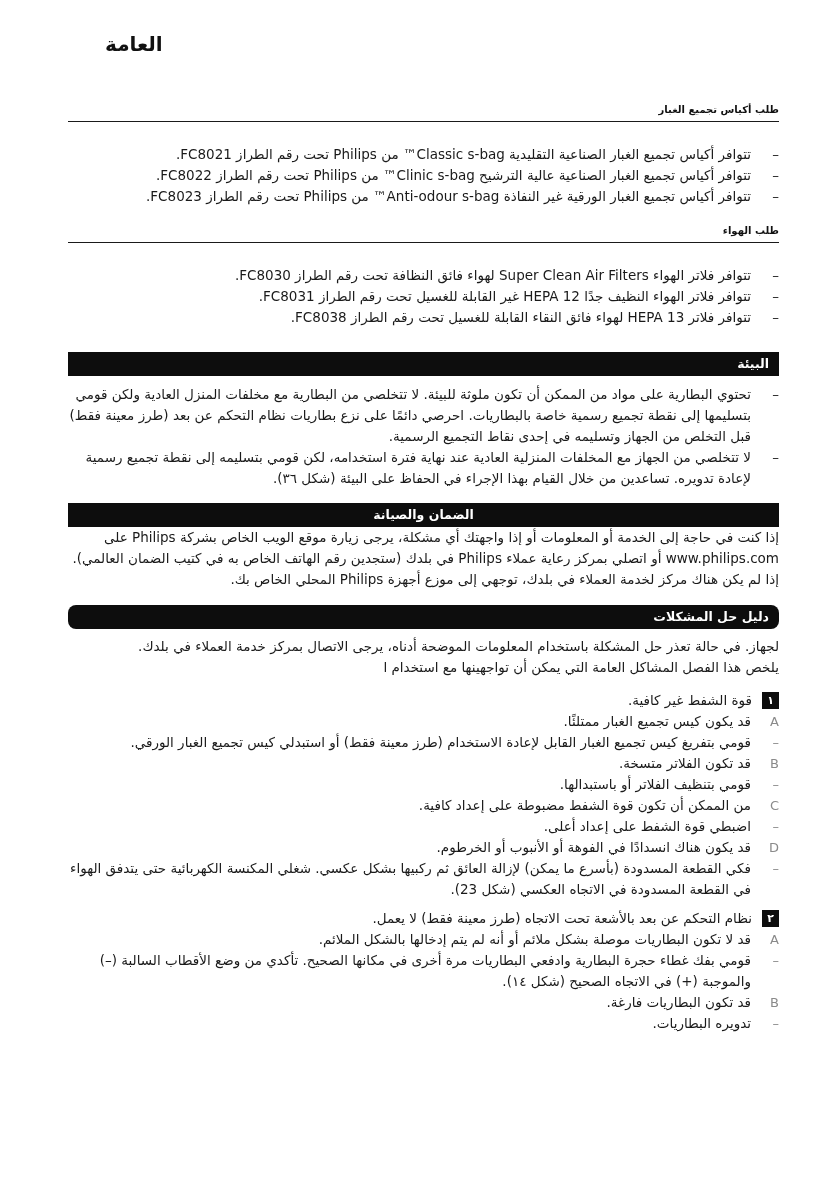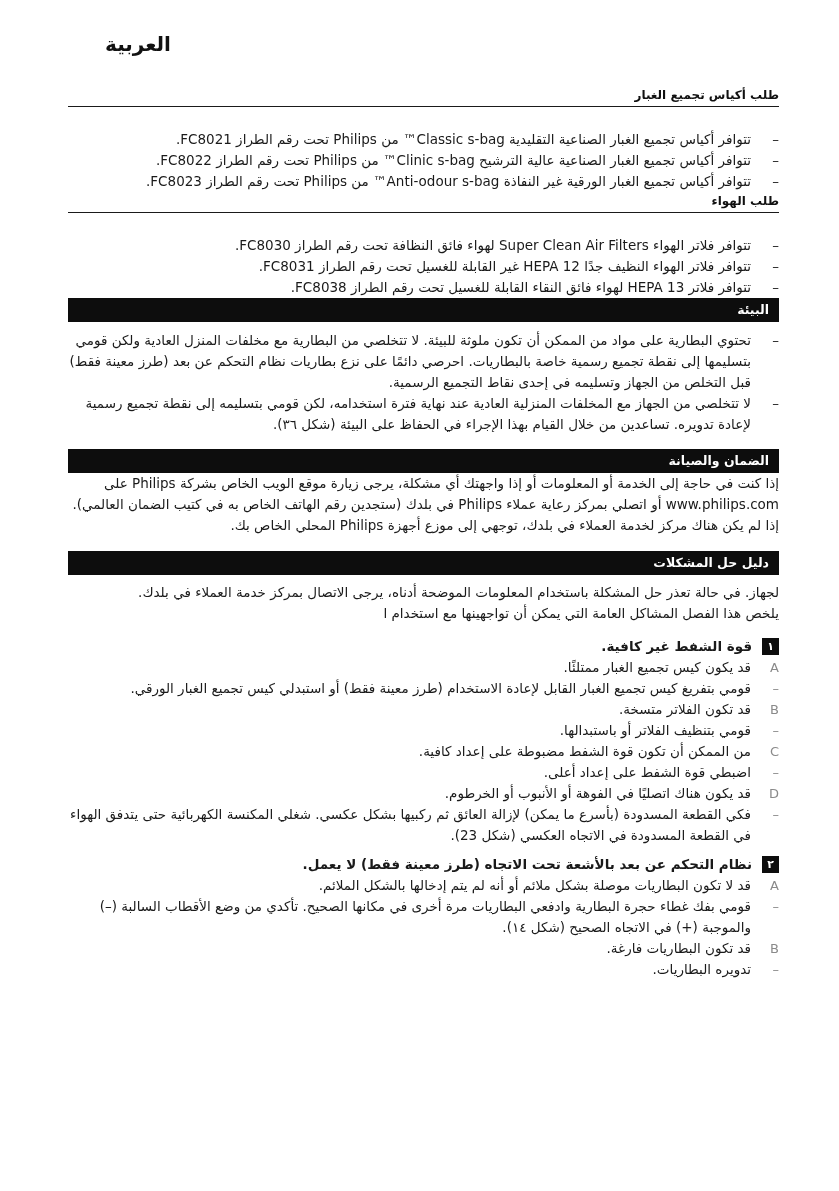--- a/index.html
+++ b/index.html
@@ -17,71 +17,71 @@
     font-size:20px; font-weight:bold; color:#111;
     direction:rtl;
   }
   .content {
     position:absolute; top:0; left:68px; right:60px;
     direction:rtl; text-align:right;
     padding-top:86px;
     font-size:13.5px; line-height:21px;
   }
   .sub-heading {
-    font-size:12px; font-weight:bold; line-height:18px; color:#111;
+    font-size:10px; font-weight:bold; line-height:18px; color:#111;margin-top:15px;
   }
   .rule {
     border:none; border-top:1.5px solid #1a1a1a; margin:2px 0 0 0;
   }
   .bullet-list { margin-top:22px; }
   .bullet-list.tight { margin-top:22px; }
   .bullet {
     display:flex; align-items:flex-start;
   }
   .bullet .marker {
     width:28px; flex:0 0 28px; color:#333;
   }
   .bullet .btext { flex:1; }
   .bar {
-    margin-top:0;
+    margin-top:24px;
     background:#0d0d0d; color:#ffffff;
     height:24px; line-height:24px;
     font-size:12.5px; font-weight:bold;
     padding:0 10px;
   }
-  .bar.mt14 { margin-top:14px; }
-  .bar.mt15 { margin-top:15px; }
+  .bar.mt14 { margin-top:14px;text-align:center; }
+  .bar.mt15 { margin-top:15px;border-radius:8px; }
   .env-list { margin-top:8px; }
   .paragraph { }
   .intro { margin-top:7px; }
   .problem { margin-top:12px; }
   .problem.second { margin-top:8px; }
   .problem-head {
     display:flex; align-items:center;
   }
   .num-badge {
     flex:0 0 17px; width:17px; height:17px;
     background:#0d0d0d; color:#ffffff;
     font-size:11px; line-height:17px; text-align:center;
     margin-left:10px; font-weight:bold;
   }
-  .problem-title { font-weight:bold; }
+  .problem-title { font-weight:normal; }
   .entry { display:flex; align-items:flex-start; }
   .entry .marker {
     width:28px; flex:0 0 28px;
     color:#8a8a8a; font-size:13px;
   }
   .entry .etext { flex:1; }
 </style>
 </head>
 <body>
 
 <div class="page">
 
-  <div class="lang-title">العربية</div>
+  <div class="lang-title">العامة</div>
 
   <div class="content">
 
     <div class="sub-heading">طلب أكياس تجميع الغبار</div>
     <hr class="rule">
 
     <div class="bullet-list">
       <div class="bullet">
         <span class="marker">–</span>
         <span class="btext">تتوافر أكياس تجميع الغبار الصناعية التقليدية Classic s-bag™ من Philips تحت رقم الطراز FC8021.</span>
@@ -159,21 +159,21 @@
       <div class="entry">
         <span class="marker">C</span>
         <span class="etext">من الممكن أن تكون قوة الشفط مضبوطة على إعداد كافية.</span>
       </div>
       <div class="entry">
         <span class="marker">–</span>
         <span class="etext">اضبطي قوة الشفط على إعداد أعلى.</span>
       </div>
       <div class="entry">
         <span class="marker">D</span>
-        <span class="etext">قد يكون هناك اتصليًا في الفوهة أو الأنبوب أو الخرطوم.</span>
+        <span class="etext">قد يكون هناك انسدادًا في الفوهة أو الأنبوب أو الخرطوم.</span>
       </div>
       <div class="entry">
         <span class="marker">–</span>
         <span class="etext">فكي القطعة المسدودة (بأسرع ما يمكن) لإزالة العائق ثم ركبيها بشكل عكسي. شغلي المكنسة الكهربائية حتى يتدفق الهواء في القطعة المسدودة في الاتجاه العكسي (شكل 23).</span>
       </div>
     </div>
 
     <div class="problem second">
       <div class="problem-head">
         <span class="num-badge">٢</span>

